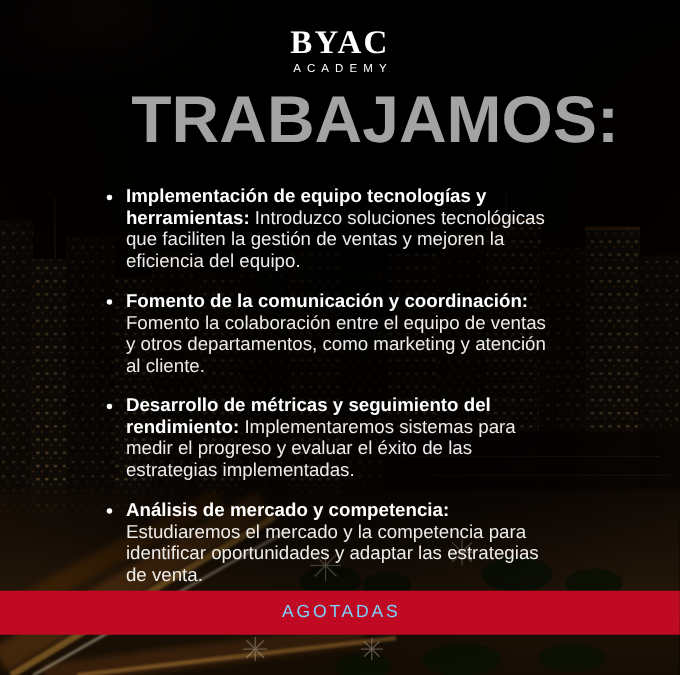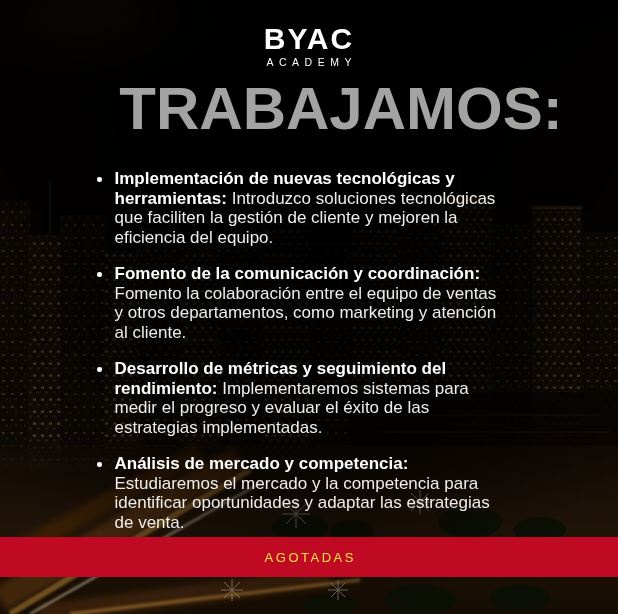--- a/index.html
+++ b/index.html
@@ -10,21 +10,21 @@
     overflow: hidden;
     background: #070402;
     font-family: "Liberation Sans", sans-serif;
   }
   .bg-svg { position: absolute; inset: 0; width: 618px; height: 614px; display: block; }
   .content { position: absolute; inset: 0; color: #f2f0ee; }
 
   .logo { position: absolute; top: 24px; left: 0; width: 100%; text-align: center; color: #ffffff; }
   .logo-main {
     font-size: 30px; font-weight: 900; letter-spacing: 2px; line-height: 30px;
-    font-family: Liberation Sans, sans-serif;
+    font-family: Liberation Serif, serif;
   }
   .logo-sub {
     font-size: 10.5px; font-weight: 500; letter-spacing: 5.5px; margin-top: 2px;
     text-indent: 5.5px;
     text-align: center;
   }
 
   .title {
     position: absolute; top: 78px; left: 0; width: 100%;
     text-align: center; color: #a3a3a3;
@@ -40,21 +40,21 @@
   .item-body { white-space: pre-line; }
   .lead { font-weight: 700; color: #ffffff; }
   .rest { font-weight: 400; color: #efedeb; }
 
   .banner {
     position: absolute; left: 0; top: 537px; width: 618px; height: 40px;
     background: #c00a24;
     display: flex; align-items: center; justify-content: center;
   }
   .banner-label {
-    color: #fde047; font-size: 13px; font-weight: 400;
+    color: #7dd3fc; font-size: 16px; font-weight: 400;
     letter-spacing: 2.5px; text-indent: 2.5px;
   }
 </style>
 </head>
 <body>
 
 <div class="stage">
 
   <svg class="bg-svg" viewBox="0 0 618 614" aria-hidden="true">
     <defs>
@@ -187,23 +187,23 @@
     <div class="logo">
       <div class="logo-main">BYAC</div>
       <div class="logo-sub">ACADEMY</div>
     </div>
 
     <div class="title">TRABAJAMOS:</div>
 
     <div class="list">
       <div class="item">
         <span class="dot"></span>
-        <span class="item-body"><span class="lead">Implementación de nuevas tecnológicas y
+        <span class="item-body"><span class="lead">Implementación de equipo tecnologías y
 herramientas:</span> <span class="rest">Introduzco soluciones tecnológicas
-que faciliten la gestión de cliente y mejoren la
+que faciliten la gestión de ventas y mejoren la
 eficiencia del equipo.</span></span>
       </div>
       <div class="item">
         <span class="dot"></span>
         <span class="item-body"><span class="lead">Fomento de la comunicación y coordinación:</span> <span class="rest">
 Fomento la colaboración entre el equipo de ventas
 y otros departamentos, como marketing y atención
 al cliente.</span></span>
       </div>
       <div class="item">

